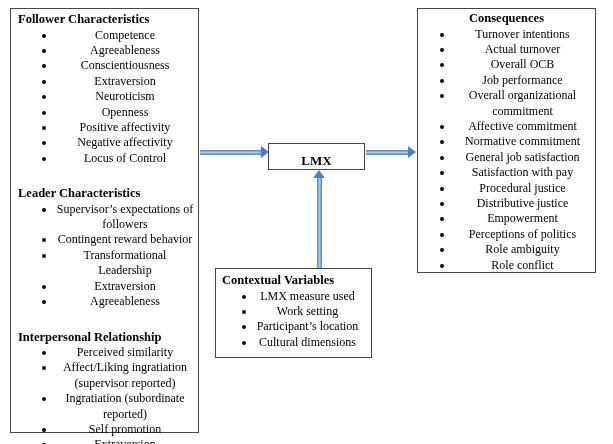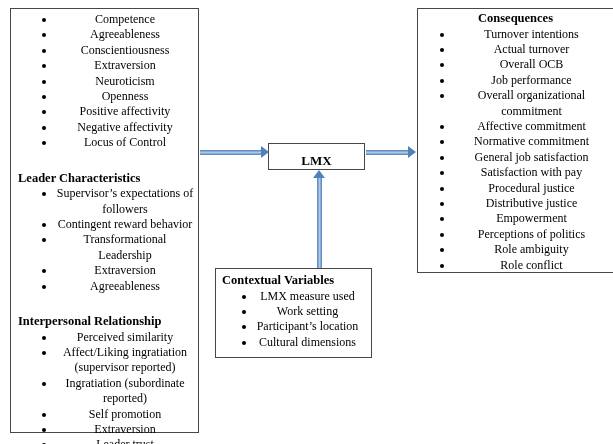--- a/index.html
+++ b/index.html
@@ -36,21 +36,21 @@
   
   .left-box {
     left: 10px; top: 8px;
     width: 189px; height: 425px;
     padding: 3px 4px 0 7px;
   }
   .left-box section + section .box-title { margin-top: 20px; }
   
   .consequences-box {
     left: 417px; top: 8px;
-    width: 197px; height: 265px;
+    width: 179px; height: 265px;
     padding: 2px 4px 0 4px;
   }
   .consequences-box .box-title { text-align: center; }
   .consequences-box .bullets { padding-left: 32px; }
   
   .lmx-box {
     left: 268px; top: 143px;
     width: 97px; height: 27px;
     display: flex; align-items: flex-end; justify-content: center;
     font-weight: bold;
@@ -101,20 +101,21 @@
   #arrow3-shaft { left: 317px; top: 178px; height: 90px; }
   #arrow3-head  { left: 313px; top: 170px; }
 </style>
 </head>
 <body>
 
 <div class="canvas">
 
   <div class="box left-box">
     <section>
+      <div class="box-title">Follower Characteristics</div>
       <ul class="bullets">
           <li>Competence</li>
           <li>Agreeableness</li>
           <li>Conscientiousness</li>
           <li>Extraversion</li>
           <li>Neuroticism</li>
           <li>Openness</li>
           <li>Positive affectivity</li>
           <li>Negative affectivity</li>
           <li>Locus of Control</li>

